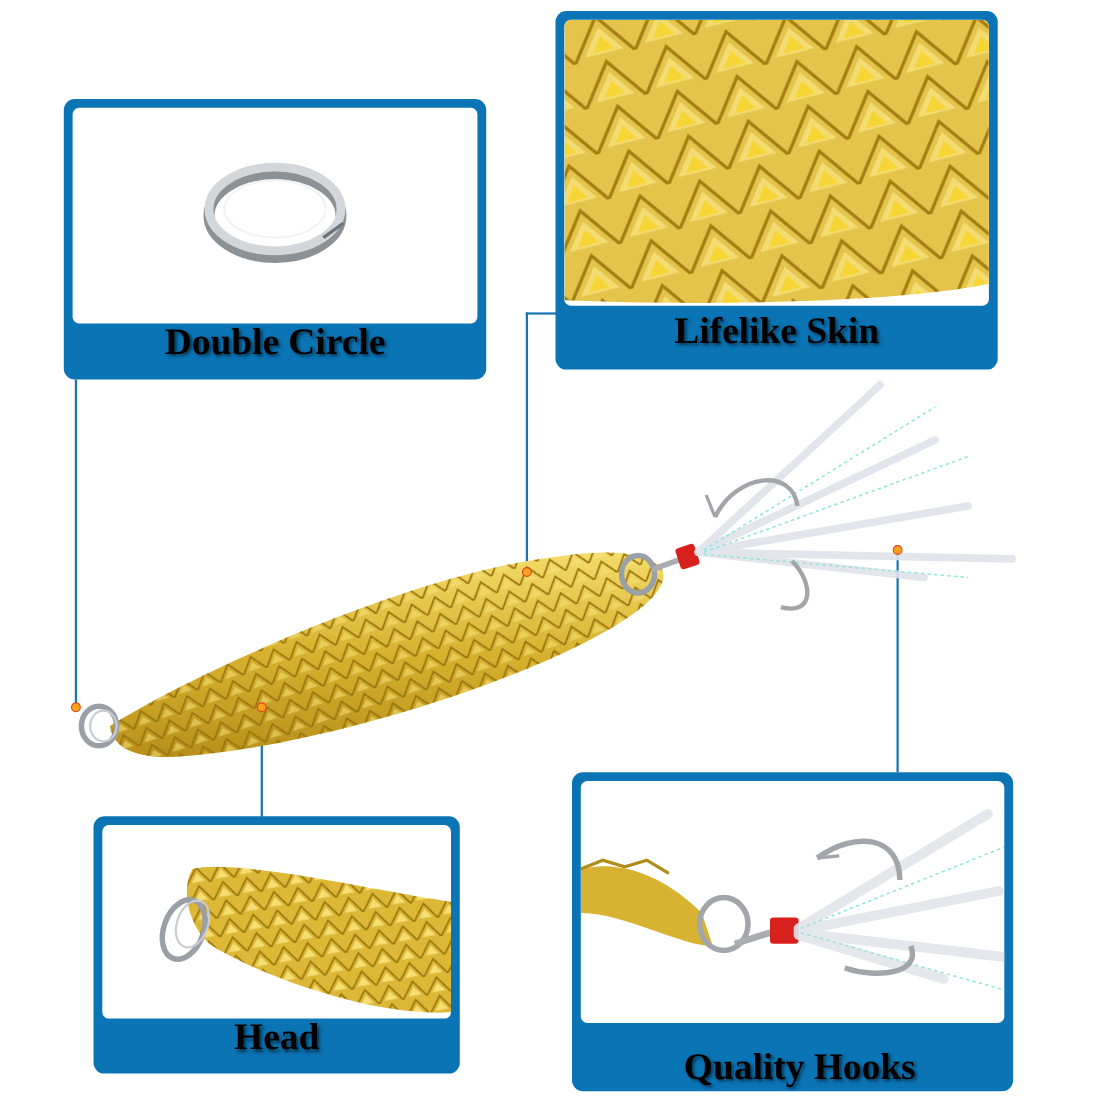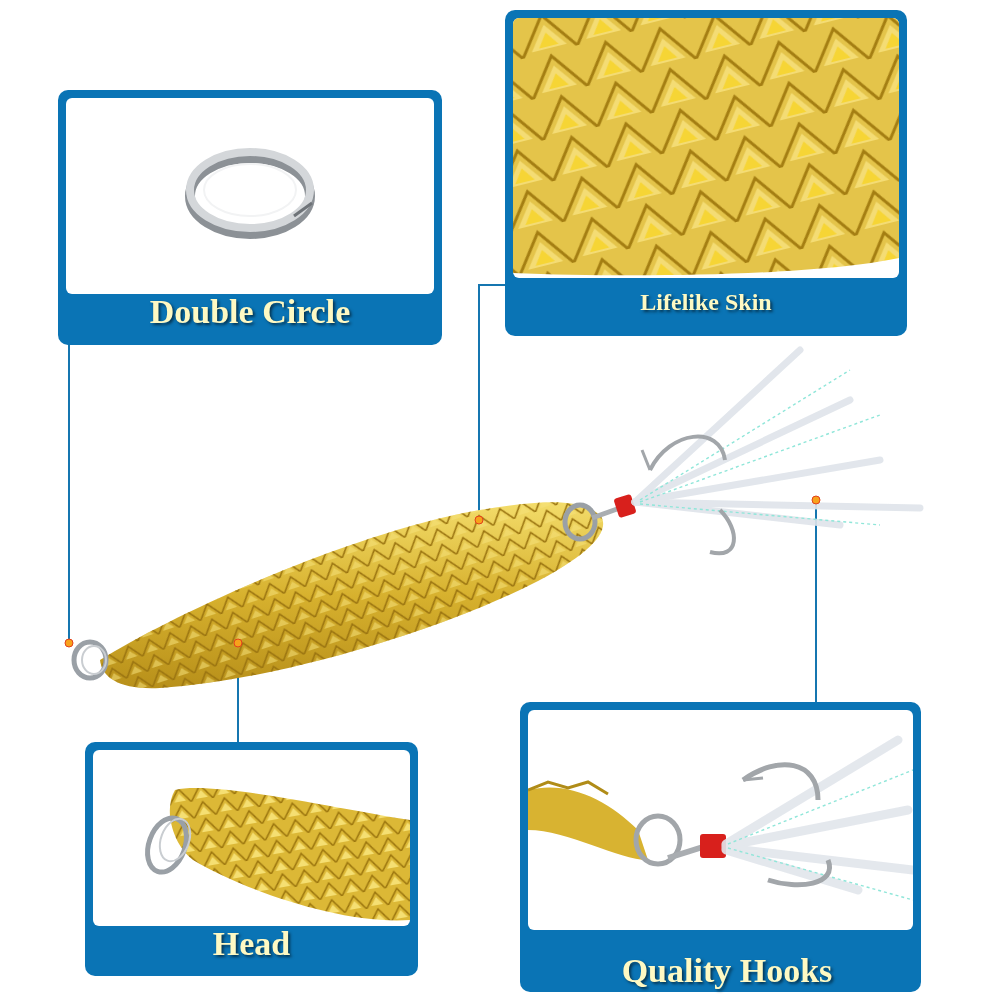--- a/index.html
+++ b/index.html
@@ -13,21 +13,21 @@
     background: #0a74b5;
     border-radius: 10px;
     box-sizing: border-box;
   }
   .panel .photo {
     position: absolute; left: 8px; right: 8px; top: 8px;
     background: #ffffff; border-radius: 6px; overflow: hidden;
   }
   .panel .caption {
     position: absolute; left: 0; right: 0; bottom: 0;
-    text-align: center; color: #fef9c3; font-weight: bold;
+    text-align: center; color: #000000; font-weight: bold;
     text-shadow: 2px 2px 3px rgba(0,0,0,0.55);
   }
   .line { position: absolute; background: #1576b0; }
   .dot {
     position: absolute; width: 9px; height: 9px; border-radius: 50%;
     background: #f7a21b; border: 1.5px solid #e2401c; box-sizing: border-box;
     transform: translate(-50%,-50%);
   }
   svg { display: block; }
 </style>
@@ -112,21 +112,21 @@
         <pattern id="bigScales" width="56" height="42" patternUnits="userSpaceOnUse" patternTransform="rotate(-14)">
           <rect width="56" height="42" fill="#e4c44a"></rect>
           <path d="M0 42 L28 4 L56 42" fill="none" stroke="#a47e12" stroke-width="3"></path>
           <path d="M10 38 L28 14 L46 38 Z" fill="#f4dc74"></path>
           <path d="M18 36 L28 22 L38 36 Z" fill="#f7d21a" opacity="0.7"></path>
         </pattern>
       </defs>
       <path d="M0 0 L386 0 L386 240 C300 258, 120 260, 0 255 Z" fill="url(#bigScales)"></path>
     </svg>
   </div>
-  <div class="caption" style="height:62px; line-height:56px; font-size:24px;">Lifelike Skin</div>
+  <div class="caption" style="height:62px; line-height:56px; font-size:34px;">Lifelike Skin</div>
 </div>
 
 <div class="panel" style="left:85px; top:742px; width:333px; height:234px;">
   <div class="photo" style="height:176px;">
     <svg width="317" height="176" viewBox="0 0 317 176">
       <defs>
         <pattern id="midScales" width="22" height="17" patternUnits="userSpaceOnUse" patternTransform="rotate(-10)">
           <rect width="22" height="17" fill="#dcb836"></rect>
           <path d="M0 17 L11 2 L22 17" fill="none" stroke="#9c760e" stroke-width="1.6"></path>
           <path d="M5 15 L11 7 L17 15 Z" fill="#f5df72"></path>

